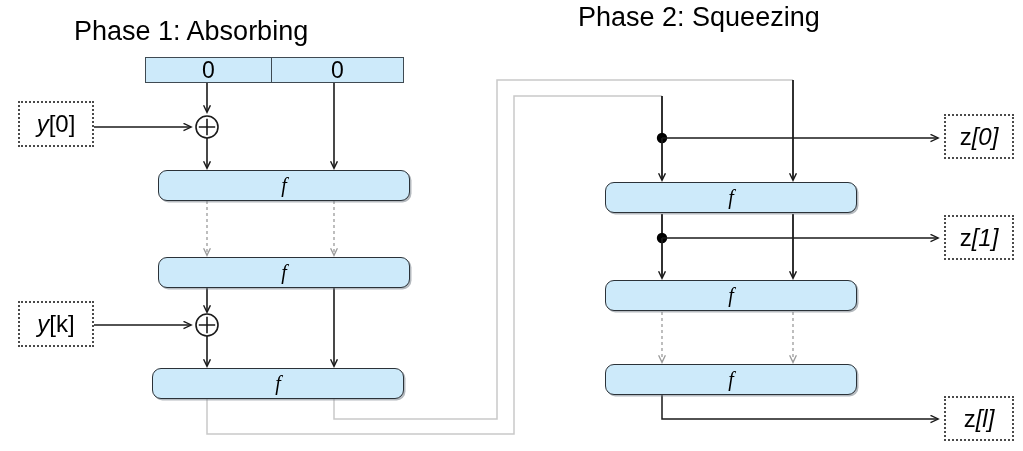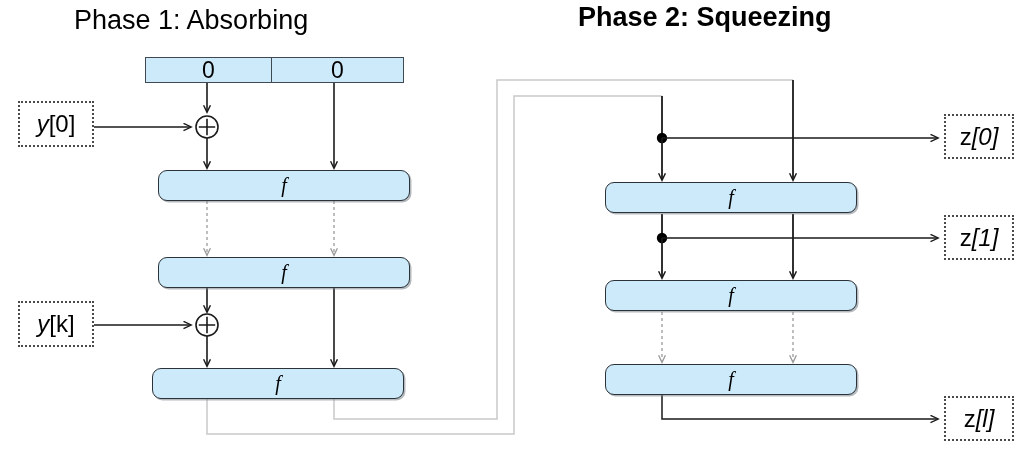--- a/index.html
+++ b/index.html
@@ -74,22 +74,22 @@
     white-space: nowrap;
   }
   .io-box .it { font-style: italic; }
   .io-box .up { font-style: normal; }
 </style>
 </head>
 <body>
 
 <div id="canvas">
 
-  <div class="phase-title" style="left:74px; top:5px;">Phase 1: Absorbing</div>
-  <div class="phase-title" style="left:578px; top:2px;font-weight:bold;">Phase 2: Squeezing</div>
+  <div class="phase-title" style="left:74px; top:16px;">Phase 1: Absorbing</div>
+  <div class="phase-title" style="left:578px; top:2px;">Phase 2: Squeezing</div>
 
   <svg class="layer" viewBox="0 0 1023 451" xmlns="http://www.w3.org/2000/svg">
     <defs>
       <marker id="ahBlack" markerWidth="10" markerHeight="10" refX="7.2" refY="4" orient="auto" markerUnits="userSpaceOnUse">
         <path d="M0.5,0.6 L7.6,4 L0.5,7.4" fill="none" stroke="#1a1a1a" stroke-width="1.4"></path>
       </marker>
       <marker id="ahGray" markerWidth="10" markerHeight="10" refX="7.2" refY="4" orient="auto" markerUnits="userSpaceOnUse">
         <path d="M0.5,0.6 L7.6,4 L0.5,7.4" fill="none" stroke="#9b9b9b" stroke-width="1.3"></path>
       </marker>
       <marker id="ahBlackThin" markerWidth="11" markerHeight="9" refX="8.5" refY="4.5" orient="auto" markerUnits="userSpaceOnUse">

